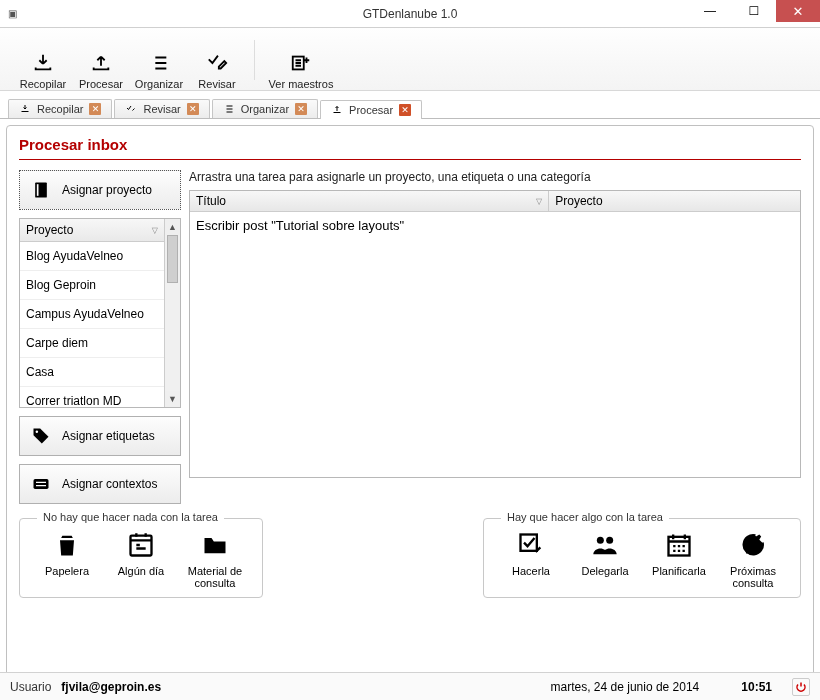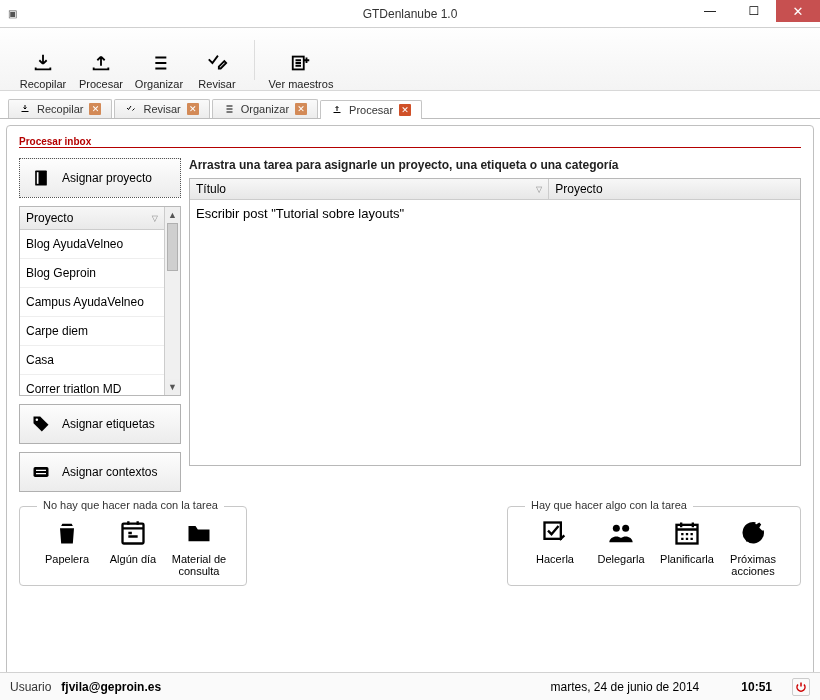--- a/index.html
+++ b/index.html
@@ -23,21 +23,21 @@
   
   .tabstrip { display: flex; align-items: flex-end; padding: 4px 4px 0 8px; border-bottom: 1px solid #bdbdbd; background: #fff; height: 28px; gap: 0; }
   .tab { display: flex; align-items: center; gap: 6px; padding: 3px 10px 3px 10px; border: 1px solid #c5c5c5; border-bottom: none; background: linear-gradient(#fafafa,#ececec); font-size: 11px; color: #333; margin-right: 2px; border-radius: 2px 2px 0 0; position: relative; top: 0; cursor: default; }
   .tab.active { background: #fff; top: 1px; }
   .tab svg { width: 12px; height: 12px; }
   .tab .tab-close { width: 12px; height: 12px; background: #d38a57; color: #fff; font-size: 9px; line-height: 12px; text-align: center; border-radius: 1px; }
   .tab.active .tab-close { background: #d05028; }
 
   
   .panel { margin: 6px; border: 1px solid #c0c0c0; border-radius: 4px; padding: 10px 12px 12px; height: 556px; position: relative; background: #fff; }
-  .panel-title { color: #b40000; font-weight: bold; font-size: 10px; border-bottom: 1px solid #b40000; margin-bottom: 10px; }
+  .panel-title { color: #b40000; font-weight: bold; font-size: 15px; padding-bottom: 6px; border-bottom: 1px solid #b40000; margin-bottom: 10px; }
 
   .workarea { display: flex; gap: 8px; align-items: flex-start; }
 
   
   .leftcol { width: 162px; display: flex; flex-direction: column; gap: 8px; justify-content: center; }
   .btn { border: 1px solid #b0b0b0; background: linear-gradient(#fdfdfd,#ececec); height: 40px; display: flex; align-items: center; padding: 0 10px; gap: 10px; font-size: 12px; cursor: default; }
   .btn.dashed { border: 1px dotted #555; }
   .btn svg { width: 22px; height: 20px; }
 
   .project-list { border: 1px solid #b8b8b8; height: 190px; display: flex; }
@@ -45,38 +45,38 @@
   .project-list .pl-scroll { width: 16px; background: #efefef; display: flex; flex-direction: column; justify-content: space-between; align-items: center; border-left: 1px solid #ccc; }
   .pl-scroll .ar { font-size: 9px; color: #555; height: 16px; line-height: 16px; }
   .pl-scroll .track { flex: 1; background: #f0f0f0; width: 100%; position: relative; }
   .pl-scroll .thumb { position: absolute; top: 0; left: 2px; right: 2px; height: 48px; background: #cfcfcf; border: 1px solid #b0b0b0; }
   .pl-header { background: linear-gradient(#f7f7f7,#e9e9e9); border-bottom: 1px solid #ccc; padding: 4px 6px; font-size: 12px; display: flex; justify-content: space-between; align-items: center; }
   .pl-header .sort { font-size: 8px; color: #888; }
   .pl-item { padding: 7px 6px; border-bottom: 1px solid #eee; font-size: 12px; white-space: nowrap; overflow: hidden; text-overflow: ellipsis; }
 
   
   .rightcol { flex: 1; display: flex; flex-direction: column; }
-  .hint { font-size: 12px; color: #222; margin-bottom: 6px; font-weight: bold; }
+  .hint { font-size: 12px; color: #222; margin-bottom: 6px; }
   .table { border: 1px solid #b8b8b8; height: 288px; display: flex; flex-direction: column; }
   .thead { display: flex; background: linear-gradient(#f7f7f7,#e7e7e7); border-bottom: 1px solid #ccc; }
   .th { padding: 3px 6px; font-size: 12px; border-right: 1px solid #ccc; display: flex; align-items: center; justify-content: space-between; }
   .th:first-child { flex: 1.45; }
   .th:last-child { flex: 1; border-right: none; }
   .th .sort { font-size: 8px; color: #888; }
   .tbody { flex: 1; }
   .trow { display: flex; }
   .td { padding: 6px 6px; font-size: 13px; }
   .td:first-child { flex: 1.45; }
   .td:last-child { flex: 1; }
 
   
   .action-row { display: flex; justify-content: space-between; margin-top: 14px; gap: 20px; }
   .group { border: 1px solid #c8c8c8; border-radius: 4px; padding: 12px 14px 8px; position: relative; }
   .group .gtitle { position: absolute; top: -8px; left: 17px; background: #fff; padding: 0 6px; font-size: 11px; color: #333; }
-  .group .actions { display: flex; }
+  .group .actions { display: flex; gap: 8px; }
   .action { width: 66px; display: flex; flex-direction: column; align-items: center; gap: 6px; font-size: 11px; text-align: center; cursor: default; }
   .action svg { width: 28px; height: 28px; }
   .action span { line-height: 1.1; height: 24px; display: flex; align-items: flex-start; justify-content: center; }
 
   
   .statusbar { position: absolute; left: 0; right: 0; bottom: 0; height: 28px; border-top: 1px solid #d2d2d2; display: flex; align-items: center; padding: 0 10px; font-size: 12px; background: #fafafa; gap: 10px; }
   .statusbar .lbl { color: #333; }
   .statusbar .val { font-weight: bold; }
   .statusbar .spacer { flex: 1; }
   .statusbar .power { width: 18px; height: 18px; border: 1px solid #ccc; border-radius: 2px; display: flex; align-items: center; justify-content: center; margin-left: 10px; }
@@ -284,21 +284,21 @@
               <rect x="3" y="5" width="18" height="16"></rect>
               <path d="M3 9h18M7 3v4m10-4v4M7 13h2m2 0h2m2 0h2M7 17h2m2 0h2m2 0h2"></path>
             </svg>
           <span>Planificarla</span>
         </div>
         <div class="action">
           <svg viewBox="0 0 24 24" fill="none" stroke="#000" stroke-width="2.4">
               <path d="M14 4a8 8 0 1 0 6 6M18 4l-5 3 2 2 3-5z" fill="#000"></path>
               <path d="M6 10h6M6 14h6M6 18h6"></path>
             </svg>
-          <span>Próximas acciones</span>
+          <span>Próximas consulta</span>
         </div>
       </div>
     </div>
   </div>
 </div>
 
 <div class="statusbar">
   <span class="lbl">Usuario</span>
   <span class="val">fjvila@geproin.es</span>
   <span class="spacer"></span>

